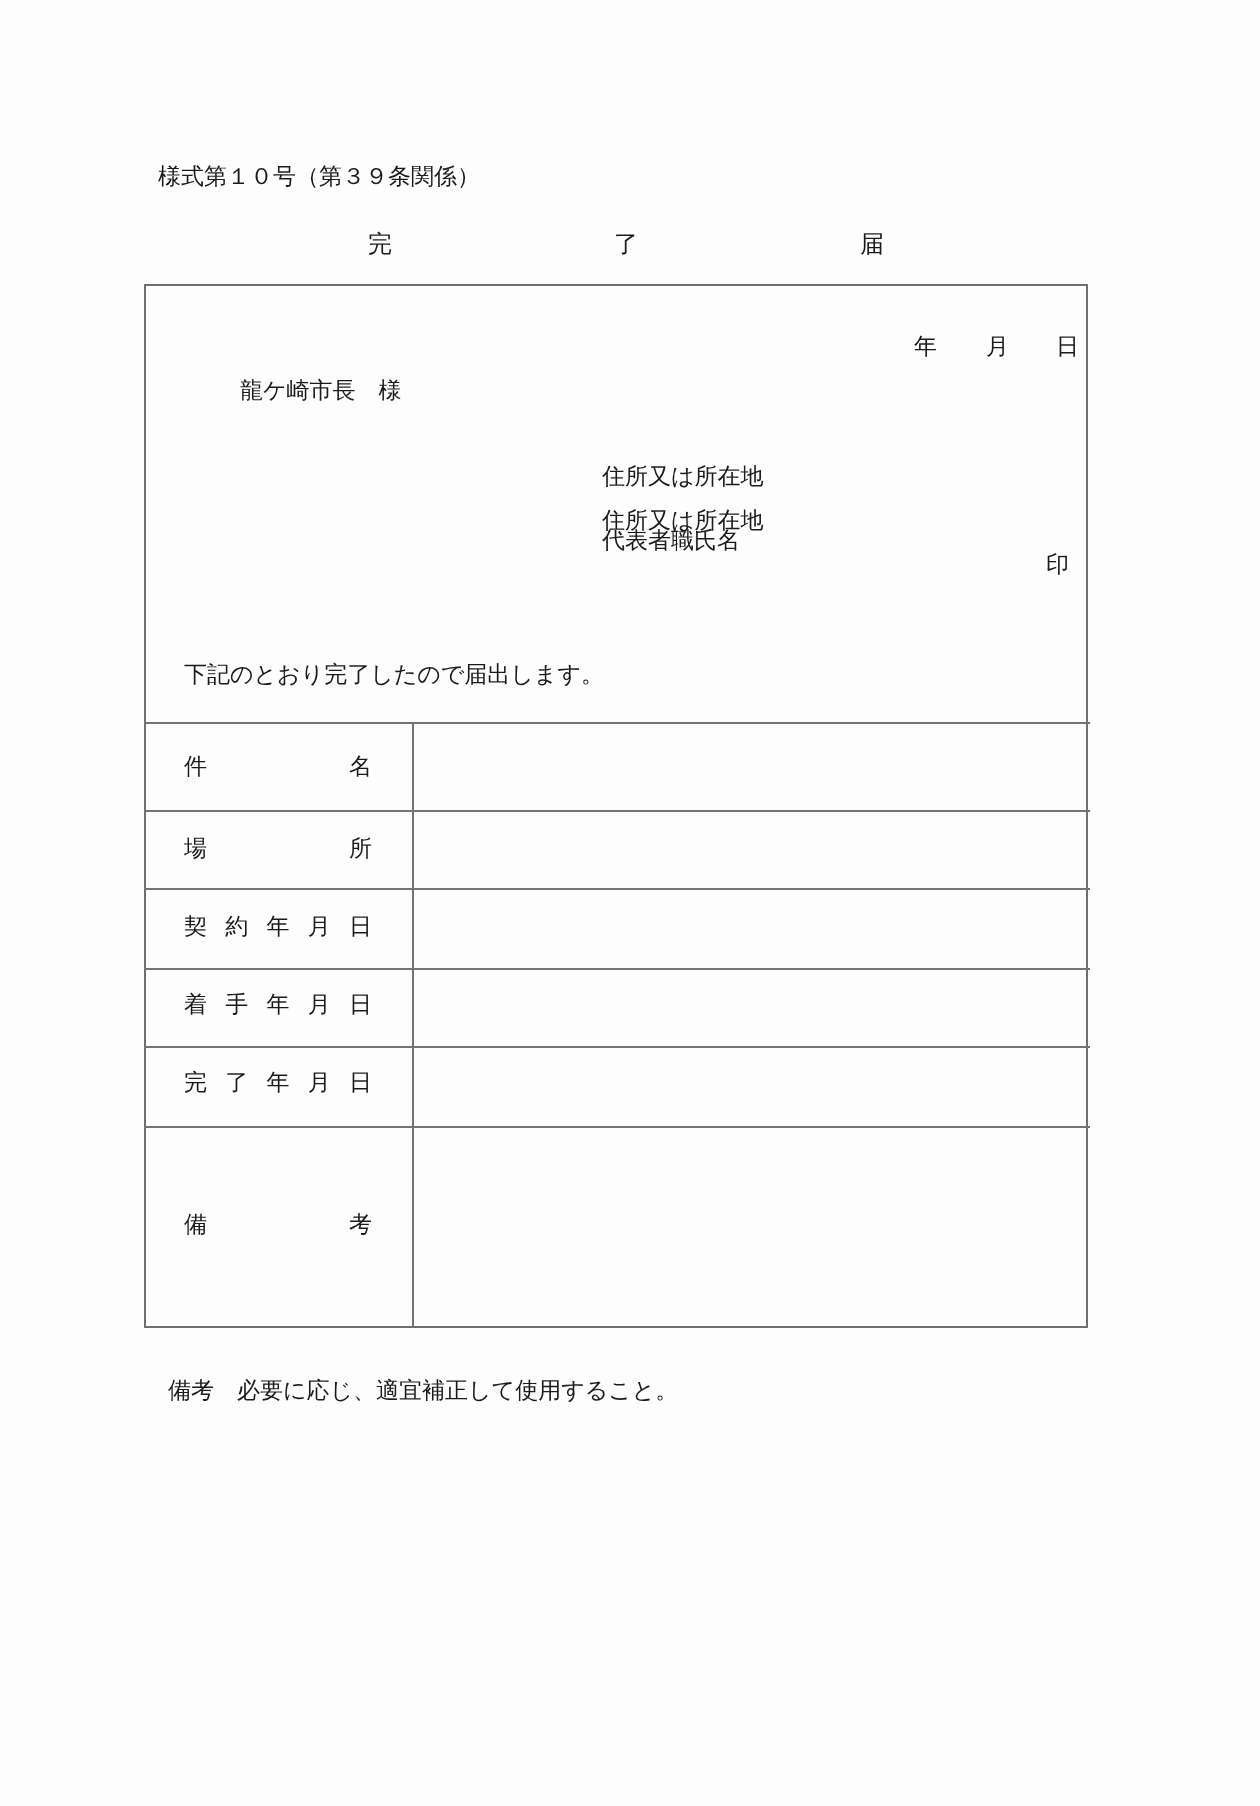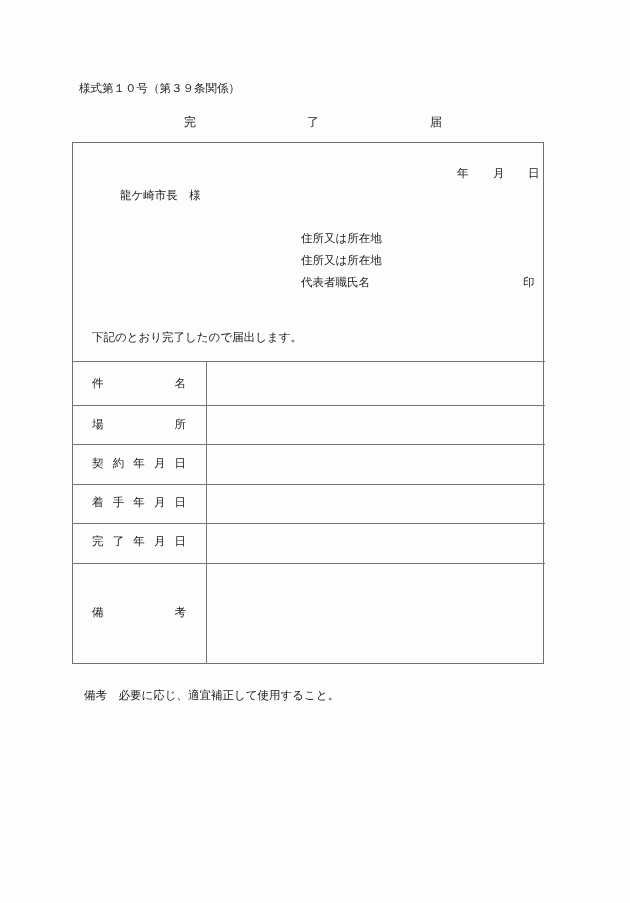--- a/index.html
+++ b/index.html
@@ -32,21 +32,21 @@
 <div class="outer"></div>
 
 <div class="abs t" style="left:457px;top:166px">年</div>
 <div class="abs t" style="left:493px;top:166px">月</div>
 <div class="abs t" style="left:528px;top:166px">日</div>
 
 <div class="abs t" style="left:120px;top:188px">龍ケ崎市長　様</div>
 
 <div class="abs t" style="left:301px;top:231px">住所又は所在地</div>
 <div class="abs t" style="left:301px;top:253px">住所又は所在地</div>
-<div class="abs t" style="left:301px;top:275px">代表者職氏名</div>
+<div class="abs t" style="left:301px;top:263px">代表者職氏名</div>
 <div class="abs t" style="left:523px;top:275px">印</div>
 
 <div class="abs t" style="left:92px;top:330px">下記のとおり完了したので届出します。</div>
 
 <div class="hline" style="top:361px"></div>
 <div class="hline" style="top:405px"></div>
 <div class="hline" style="top:444px"></div>
 <div class="hline" style="top:484px"></div>
 <div class="hline" style="top:523px"></div>
 <div class="hline" style="top:563px"></div>

